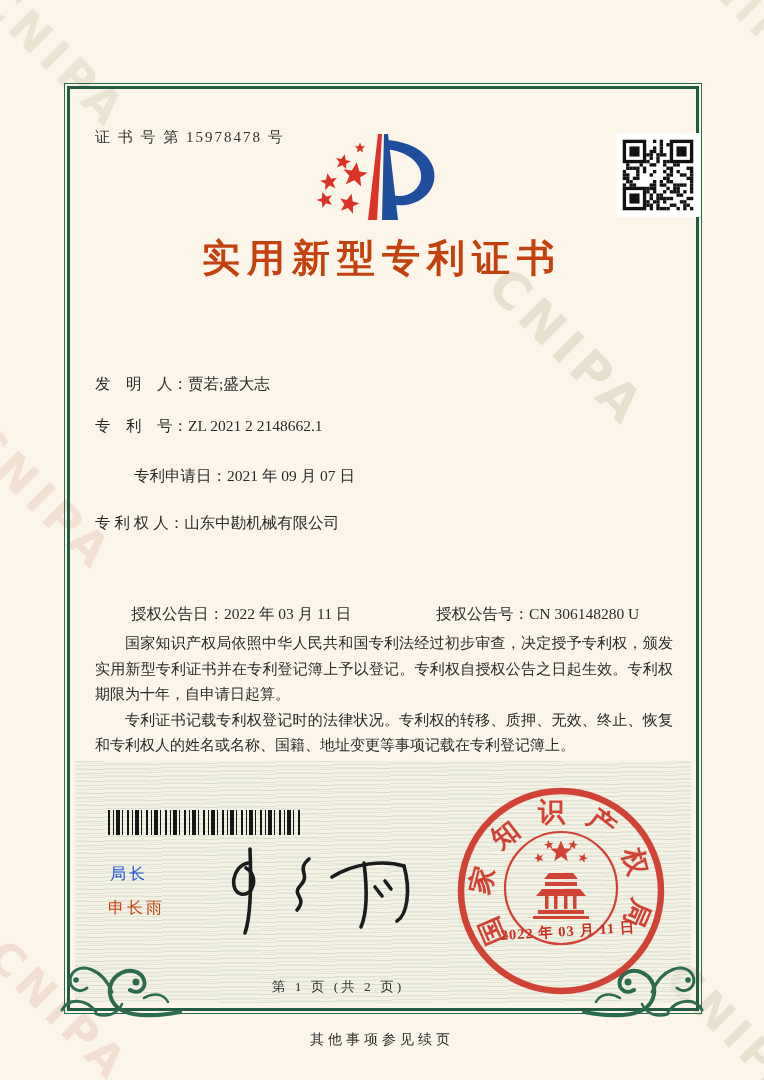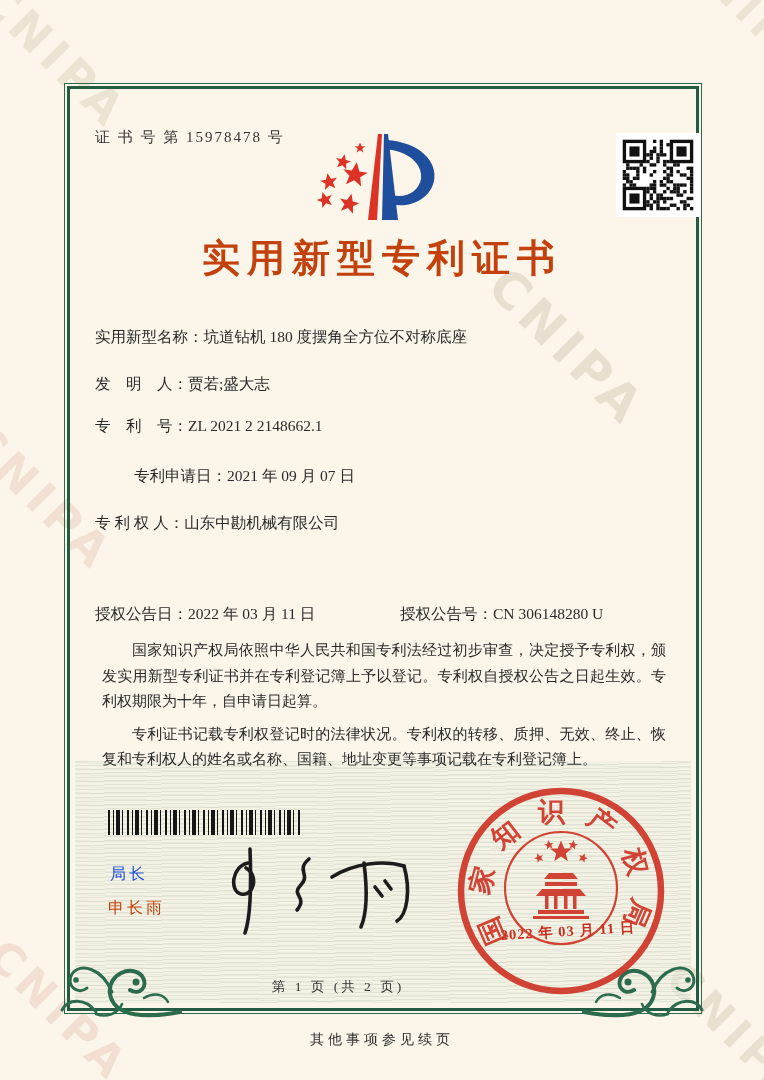--- a/index.html
+++ b/index.html
@@ -25,26 +25,26 @@
   .flourish{position:absolute;pointer-events:none;}
   
   .cert-no{position:absolute;left:95px;top:128px;font-size:15px;letter-spacing:2px;color:#333;}
   .logo{position:absolute;left:316px;top:120px;}
   .qr{position:absolute;left:616px;top:133px;width:84px;height:84px;background:#fff;}
   .title{position:absolute;left:64px;width:636px;top:233px;text-align:center;
          font-size:38px;font-weight:700;letter-spacing:7px;color:#c2410c;}
   
   .field{position:absolute;left:95px;width:585px;font-size:15.5px;white-space:nowrap;color:#2a2a2a;}
   .f0{top:327px;} .f1{top:374px;} .f2{top:416px;} .f3{top:466px;margin-left:39px;}
-  .f4{top:513px;} .f5{top:559px;} .f6{top:604px;}
+  .f4{top:513px;} .f5{top:559px;} .f6{top:604px;margin-left:36px;}
   .field .cell2{position:absolute;left:305px;top:0;}
   
   .body-text{position:absolute;left:95px;top:631px;width:578px;font-size:15px;line-height:25.5px;
              text-align:justify;color:#2a2a2a;}
-  .body-text p{margin:7px;text-indent:2em;}
+  .body-text p{margin:0;text-indent:2em;}
   
   .barcode{position:absolute;left:108px;top:810px;width:195px;height:25px;
      background:
        repeating-linear-gradient(90deg,#161616 0 2px,rgba(0,0,0,0) 2px 5px,#161616 5px 6px,rgba(0,0,0,0) 6px 8px,#161616 8px 12px,rgba(0,0,0,0) 12px 14px,#161616 14px 15px,rgba(0,0,0,0) 15px 19px);}
   .duty{position:absolute;left:110px;top:864px;font-size:16px;letter-spacing:3px;color:#1d4ed8;}
   .director{position:absolute;left:108px;top:898px;font-size:16px;letter-spacing:3px;color:#c2410c;}
   .signature{position:absolute;left:212px;top:833px;}
   .seal{position:absolute;left:452px;top:782px;opacity:.92;}
   .seal-date{position:absolute;left:468px;top:922px;width:200px;text-align:center;
      font-size:14.5px;font-weight:700;color:#c92f20;letter-spacing:1px;transform:rotate(-3.5deg);}
@@ -248,21 +248,20 @@
       <rect x="16" y="2" width="7" height="7" fill="#111"></rect>
       <rect x="17" y="3" width="5" height="5" fill="#fff"></rect>
       <rect x="18" y="4" width="3" height="3" fill="#111"></rect>
       <rect x="2" y="16" width="7" height="7" fill="#111"></rect>
       <rect x="3" y="17" width="5" height="5" fill="#fff"></rect>
       <rect x="4" y="18" width="3" height="3" fill="#111"></rect>
     </svg>
 
   <div class="title">实用新型专利证书</div>
 
-  <div class="field f0"><span>实用新型名称：</span><span>坑道钻机 180 度摆角全方位不对称底座</span></div>
   <div class="field f1"><span>发　明　人：</span><span>贾若;盛大志</span></div>
   <div class="field f2"><span>专　利　号：</span><span>ZL 2021 2 2148662.1</span></div>
   <div class="field f3"><span>专利申请日：</span><span>2021 年 09 月 07 日</span></div>
   <div class="field f4"><span>专 利 权 人：</span><span>山东中勘机械有限公司</span></div>
   <div class="field f6">
     <span><span>授权公告日：</span><span>2022 年 03 月 11 日</span></span>
     <span class="cell2"><span>授权公告号：</span><span>CN 306148280 U</span></span>
   </div>
 
   <div class="body-text">

